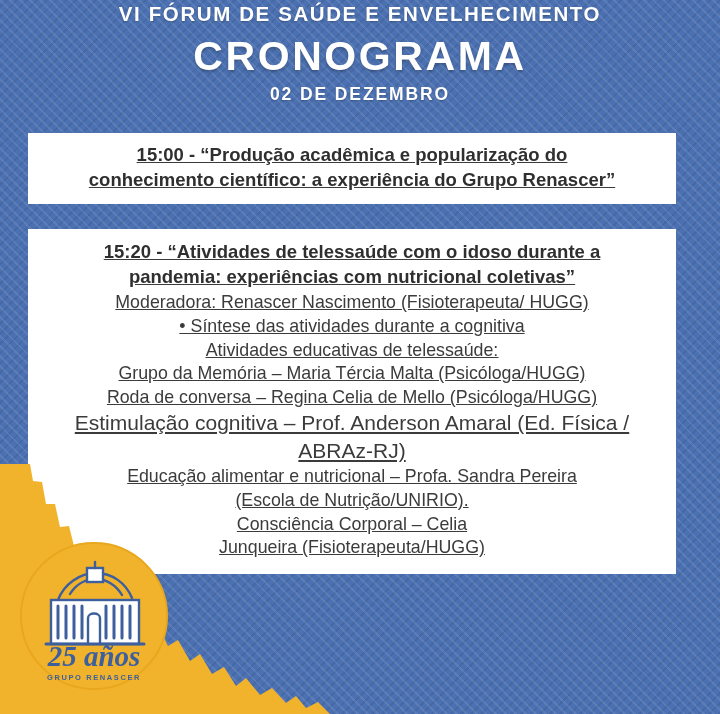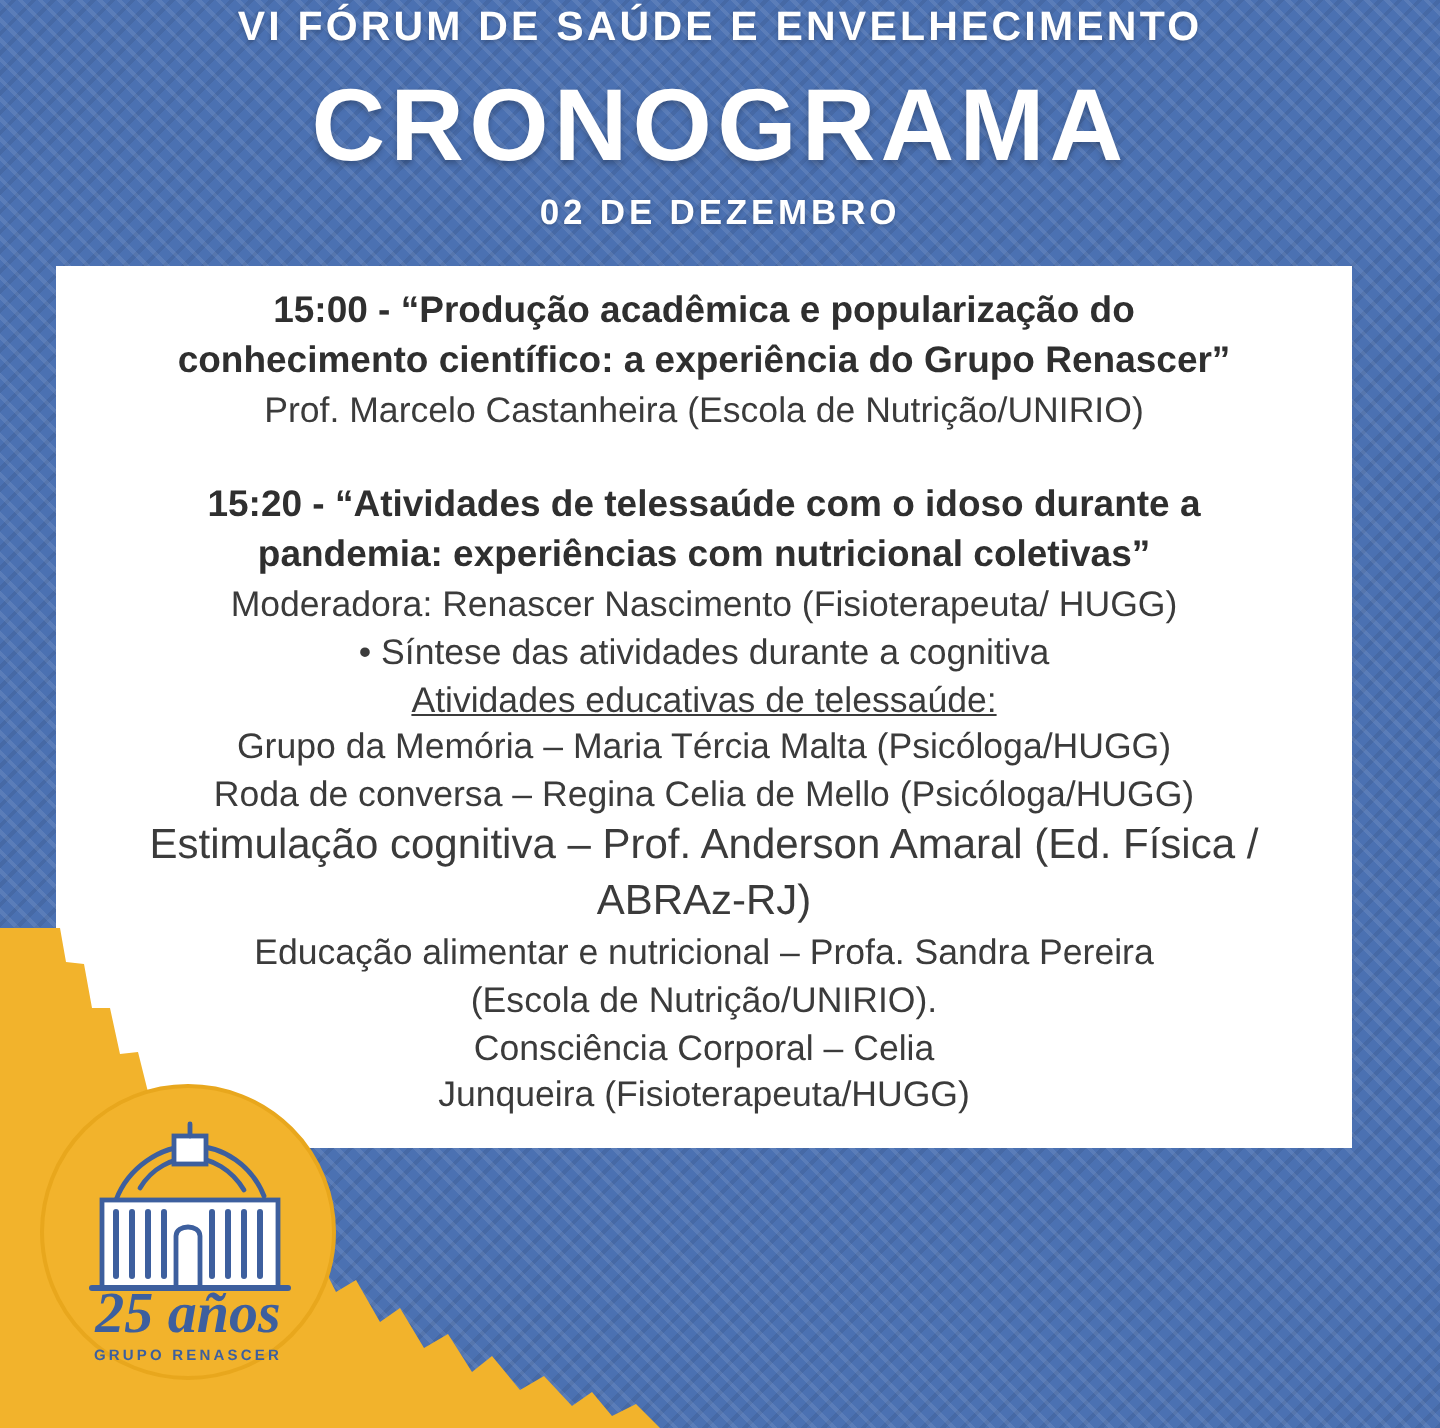--- a/index.html
+++ b/index.html
@@ -34,21 +34,21 @@
     text-align: center;
     color: #ffffff;
   }
   .header .line1 {
     font-size: 20.5px;
     font-weight: bold;
     letter-spacing: 1.6px;
     text-shadow: 0 1px 2px rgba(0,0,0,0.22);
   }
   .header .line2 {
-    font-size: 51px;
+    font-size: 41px;
     font-weight: bold;
     letter-spacing: 2.6px;
     margin-top: 7px;
     text-shadow: 0 2px 3px rgba(0,0,0,0.25);
   }
   .header .line3 {
     font-size: 17.5px;
     font-weight: bold;
     letter-spacing: 1.9px;
     margin-top: 4px;
@@ -57,20 +57,21 @@
 
   
   .panel {
     position: absolute;
     left: 28px;
     right: 44px;
     background: #ffffff;
     color: #3b3b3b;
     text-align: center;
     box-sizing: border-box;
+    text-decoration: underline;
   }
   .panel-1 {
     top: 133px;
     padding: 10px 14px 12px 14px;
   }
   .panel-2 {
     top: 229px;
     padding: 11px 12px 14px 12px;
   }
 
@@ -123,21 +124,20 @@
 
   <div class="header">
     <div class="line1">VI FÓRUM DE SAÚDE E ENVELHECIMENTO</div>
     <div class="line2">CRONOGRAMA</div>
     <div class="line3">02 DE DEZEMBRO</div>
   </div>
 
   <div class="panel panel-1">
     <div class="ln t18 b">15:00 - “Produção acadêmica e popularização do</div>
     <div class="ln t18 b">conhecimento científico: a experiência do Grupo Renascer”</div>
-    <div class="ln t175 gap-sm">Prof. Marcelo Castanheira (Escola de Nutrição/UNIRIO)</div>
   </div>
 
   <div class="panel panel-2">
     <div class="ln t18 b">15:20 - “Atividades de telessaúde com o idoso durante a</div>
     <div class="ln t18 b">pandemia: experiências com nutricional coletivas”</div>
     <div class="ln t175 gap-sm">Moderadora: Renascer Nascimento (Fisioterapeuta/ HUGG)</div>
     <div class="ln t175">• Síntese das atividades durante a cognitiva</div>
     <div class="ln t175 u">Atividades educativas de telessaúde:</div>
     <div class="ln t175">Grupo da Memória – Maria Tércia Malta (Psicóloga/HUGG)</div>
     <div class="ln t175">Roda de conversa – Regina Celia de Mello (Psicóloga/HUGG)</div>

